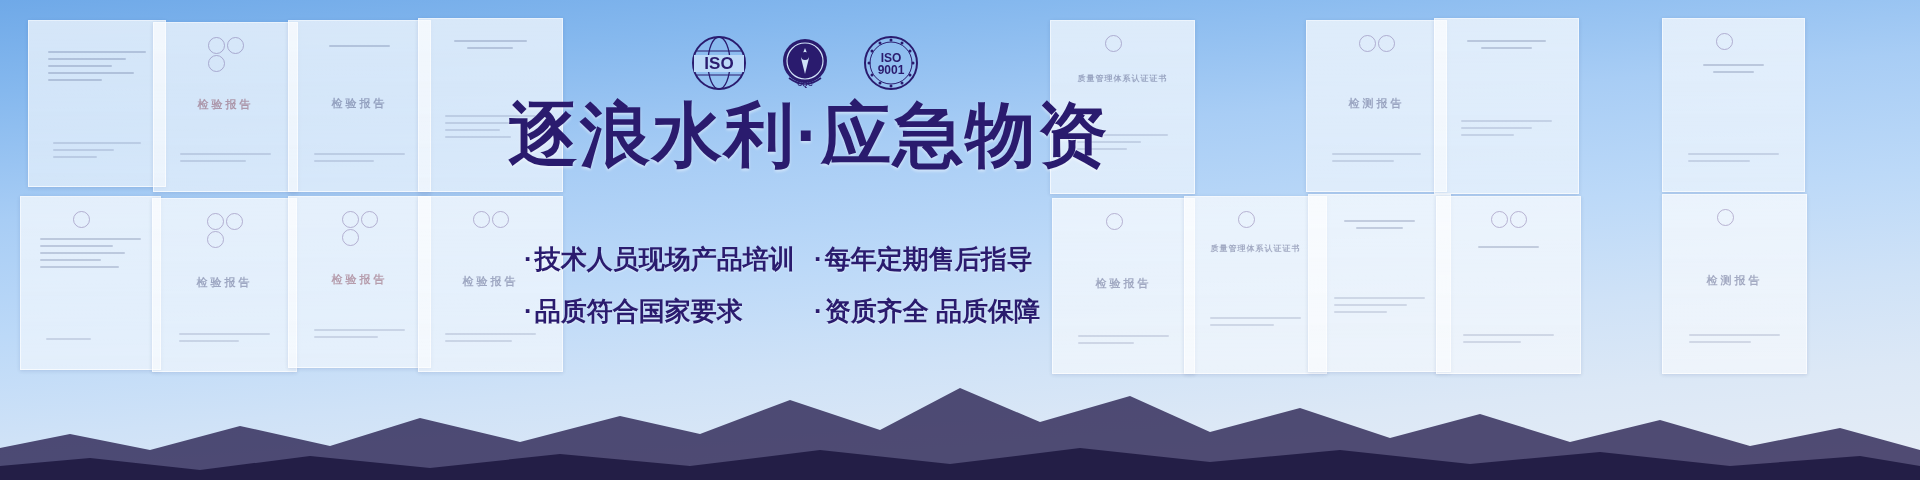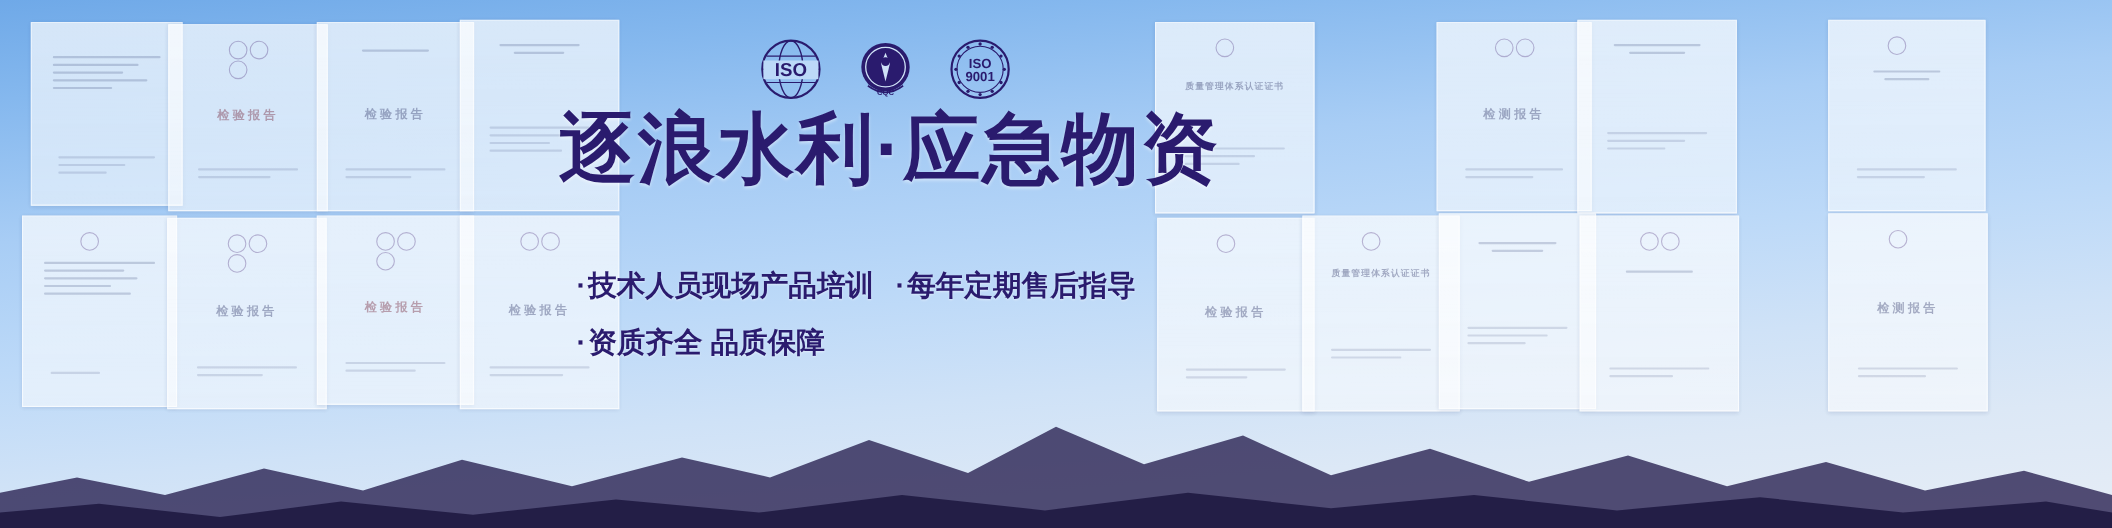--- a/index.html
+++ b/index.html
@@ -351,17 +351,18 @@
       </div>
 
     </div>
 
     <div class="headline">逐浪水利·应急物资</div>
 
 
     <div class="features">
       <div class="feature"><span class="dot">·</span><span>技术人员现场产品培训</span></div>
       <div class="feature"><span class="dot">·</span><span>每年定期售后指导</span></div>
+      <div class="feature"><span class="dot">·</span><span>品质符合国家要求</span></div>
       <div class="feature"><span class="dot">·</span><span>资质齐全 品质保障</span></div>
     </div>
 
   </div>
 </div>
 
 </body></html>

